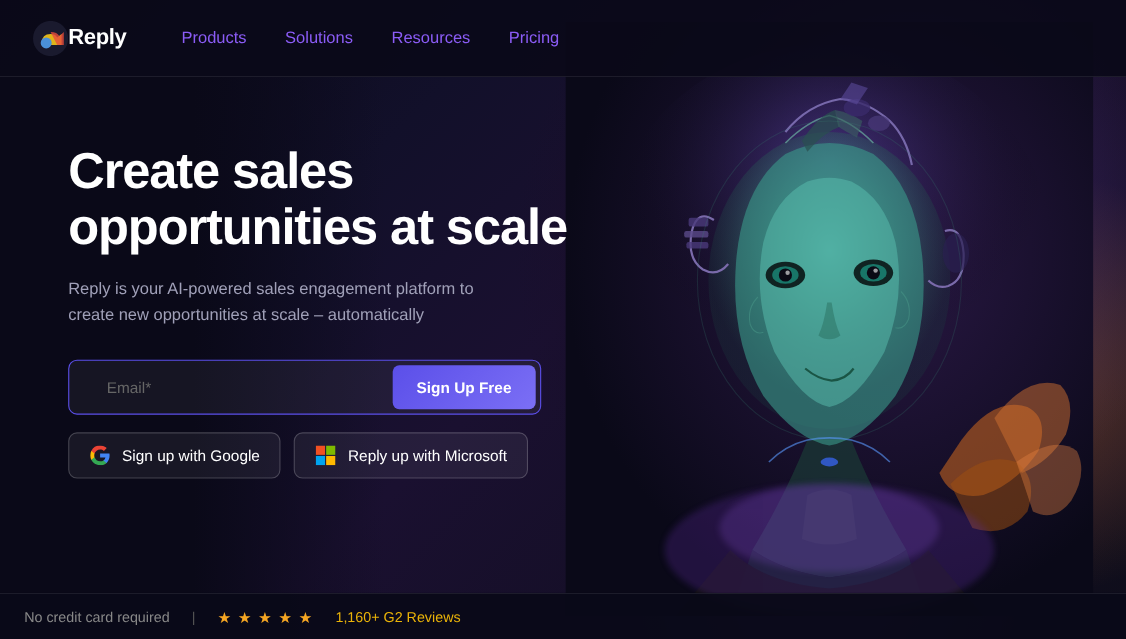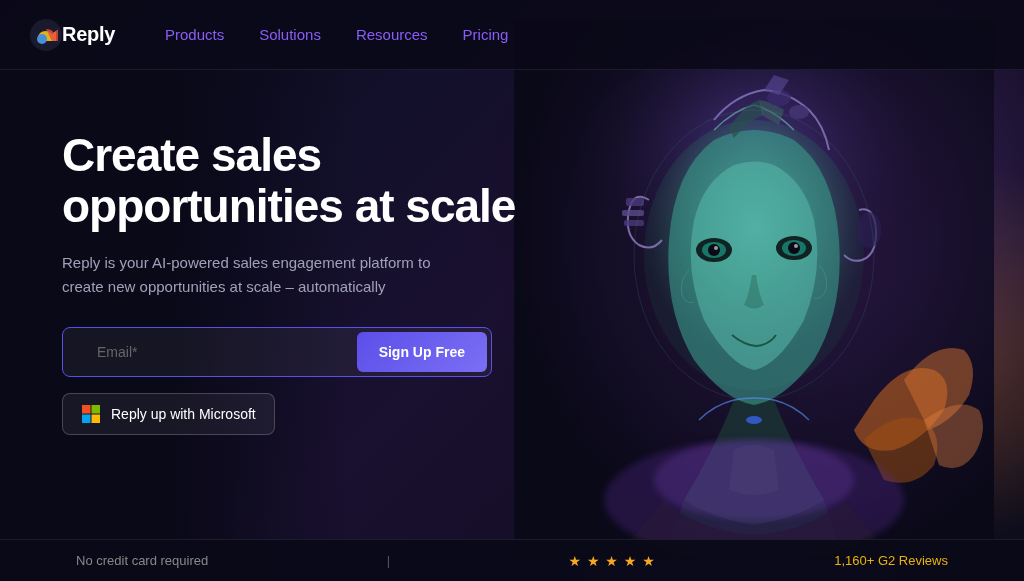--- a/index.html
+++ b/index.html
@@ -233,23 +233,22 @@
       position: absolute;
       bottom: 0;
       left: 0;
       right: 0;
       z-index: 10;
       background: rgba(10, 9, 24, 0.95);
       border-top: 1px solid rgba(255,255,255,0.08);
       height: 42px;
       display: flex;
       align-items: center;
-      padding: 0 76px;
+      padding: 0 22px;
       gap: 20px;
-      justify-content: space-between;
     }
 
     .footer-no-cc {
       font-size: 13px;
       color: #888;
     }
 
     .footer-divider {
       color: #555;
       font-size: 13px;
@@ -396,20 +395,31 @@
 <section class="hero">
   <h1 class="hero-title">Create sales opportunities at scale</h1>
   <p class="hero-subtitle">Reply is your AI-powered sales engagement platform to create new opportunities at scale – automatically</p>
 
   <div class="signup-form">
     <input type="email" class="email-input" placeholder="Email*" style="">
     <button class="btn-signup-free">Sign Up Free</button>
   </div>
 
   <div class="social-buttons">
+    <button class="btn-social">
+      <span class="social-icon">
+        <svg width="18" height="18" viewBox="0 0 18 18">
+          <path d="M17.64 9.2c0-.637-.057-1.251-.164-1.84H9v3.481h4.844a4.14 4.14 0 01-1.796 2.716v2.259h2.908c1.702-1.567 2.684-3.875 2.684-6.615z" fill="#4285F4"></path>
+          <path d="M9 18c2.43 0 4.467-.806 5.956-2.184l-2.908-2.259c-.806.54-1.837.86-3.048.86-2.344 0-4.328-1.584-5.036-3.711H.957v2.332A8.997 8.997 0 009 18z" fill="#34A853"></path>
+          <path d="M3.964 10.712A5.41 5.41 0 013.682 9c0-.593.102-1.17.282-1.712V4.956H.957A8.996 8.996 0 000 9c0 1.452.348 2.827.957 4.044l3.007-2.332z" fill="#FBBC05"></path>
+          <path d="M9 3.58c1.321 0 2.508.454 3.44 1.345l2.582-2.58C13.463.891 11.426 0 9 0A8.997 8.997 0 00.957 4.956L3.964 7.29C4.672 5.163 6.656 3.58 9 3.58z" fill="#EA4335"></path>
+        </svg>
+      </span>
+      <span>Sign up with Google</span>
+    </button>
 
     <button class="btn-social">
       <span class="social-icon">
         <svg width="18" height="18" viewBox="0 0 18 18">
           <rect x="0" y="0" width="8.5" height="8.5" fill="#F25022"></rect>
           <rect x="9.5" y="0" width="8.5" height="8.5" fill="#7FBA00"></rect>
           <rect x="0" y="9.5" width="8.5" height="8.5" fill="#00A4EF"></rect>
           <rect x="9.5" y="9.5" width="8.5" height="8.5" fill="#FFB900"></rect>
         </svg>
       </span>

